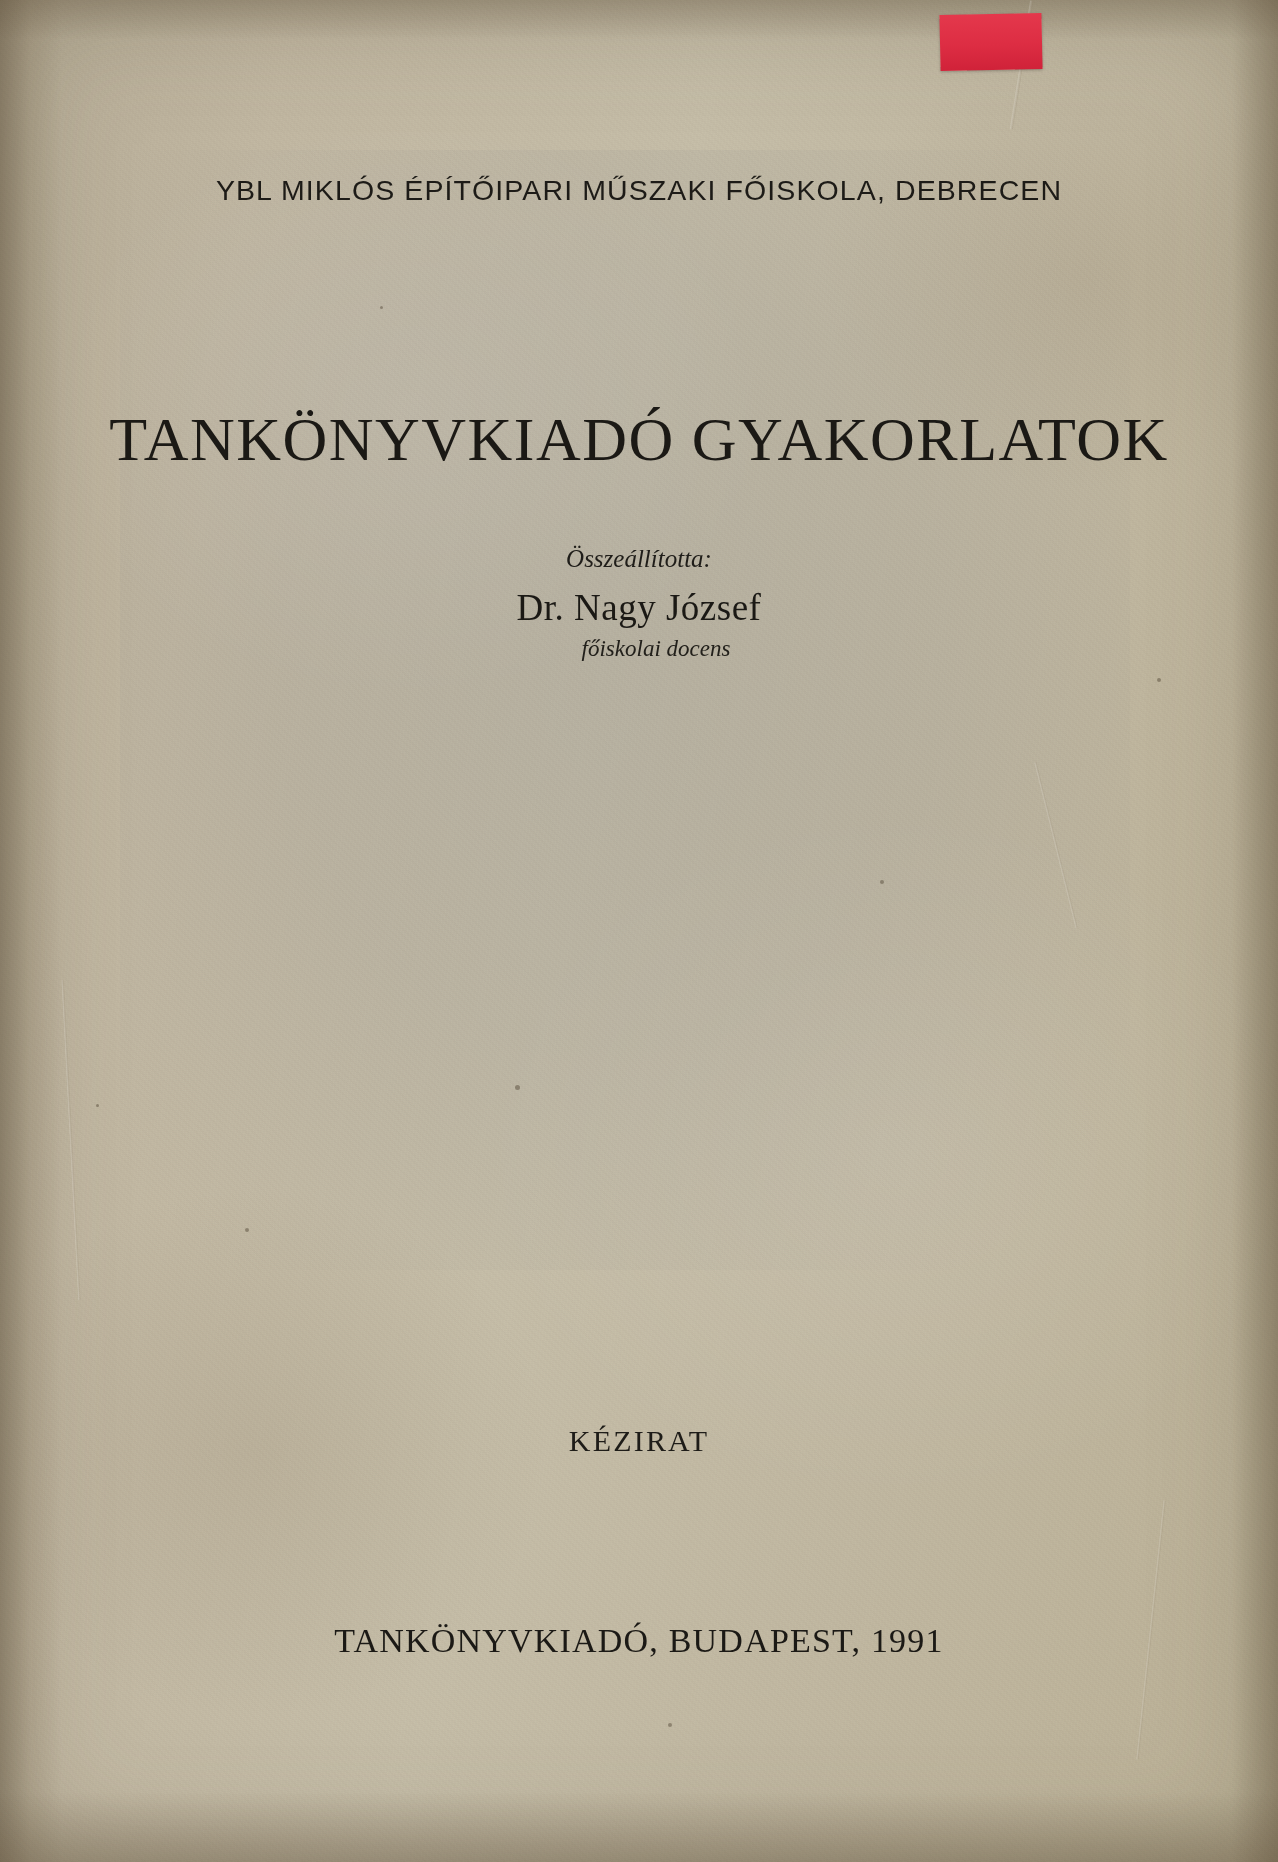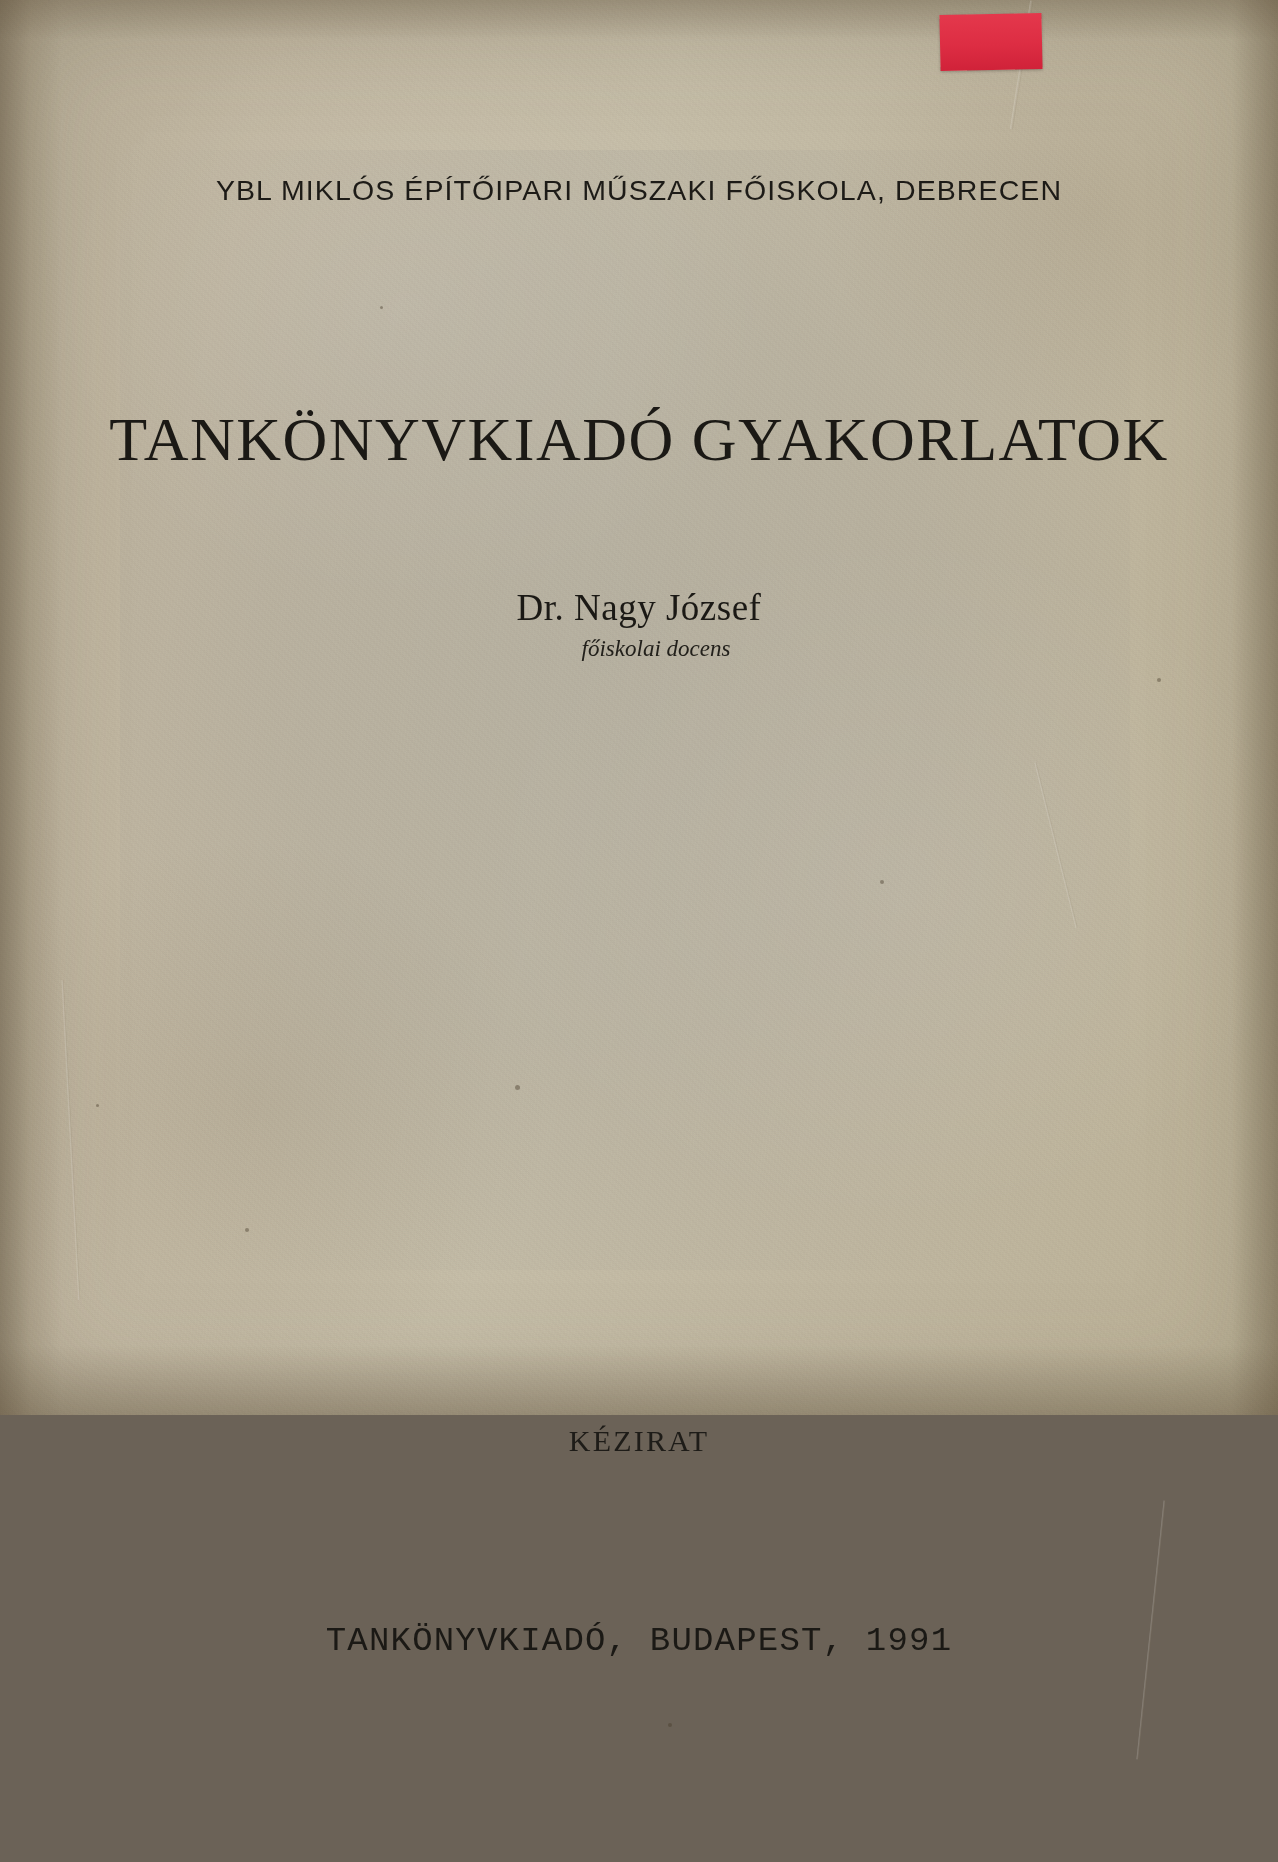--- a/index.html
+++ b/index.html
@@ -10,21 +10,21 @@
   body {
     width: 1278px;
     height: 1862px;
     overflow: hidden;
     font-family: "Liberation Serif", serif;
   }
 
   #cover {
     position: relative;
     width: 1278px;
-    height: 1415px;
+    height: 1862px;
     background:
       
       radial-gradient(ellipse 520px 420px at 32% 22%, rgba(255,255,255,0.10), rgba(255,255,255,0) 70%),
       radial-gradient(ellipse 600px 500px at 70% 62%, rgba(255,255,255,0.09), rgba(255,255,255,0) 70%),
       radial-gradient(ellipse 420px 380px at 20% 78%, rgba(120,105,80,0.12), rgba(0,0,0,0) 70%),
       radial-gradient(ellipse 380px 300px at 85% 15%, rgba(130,112,85,0.13), rgba(0,0,0,0) 70%),
       linear-gradient(100deg, #b8ae98 0%, #c3b9a3 18%, #c7bfa9 45%, #c2b9a2 70%, #bdb398 100%);
     box-shadow: inset 0 0 120px rgba(90,78,58,0.35);
   }
 
@@ -181,21 +181,21 @@
     font-family: "Liberation Serif", serif;
     font-size: 30px;
     letter-spacing: 2.2px;
     color: #1e1c18;
   }
 
   #publisher {
     position: absolute;
     top: 1622px;
     left: 0; right: 0;
-    font-family: Liberation Mono, monospace;
+    font-family: Liberation Serif, serif;
     font-size: 34px;
     letter-spacing: 1.2px;
     color: #1b1915;
   }
 </style>
 </head>
 <body>
 
 <div id="cover">
 
@@ -219,20 +219,21 @@
   <div class="speck" style="left:380px; top:306px; width:3px; height:3px;"></div>
   <div class="speck" style="left:96px; top:1104px; width:3px; height:3px;"></div>
 
   <div id="sticker"></div>
 
   <div class="text-layer">
     <div id="institution">YBL MIKLÓS ÉPÍTŐIPARI MŰSZAKI FŐISKOLA, DEBRECEN</div>
 
     <div id="title">TANKÖNYVKIADÓ GYAKORLATOK</div>
 
+    <div id="compiler-label">Összeállította:</div>
 
     <div id="author">Dr. Nagy József</div>
 
     <div id="author-rank">főiskolai docens</div>
 
     <div id="manuscript">KÉZIRAT</div>
 
     <div id="publisher">TANKÖNYVKIADÓ, BUDAPEST, 1991</div>
   </div>
 

